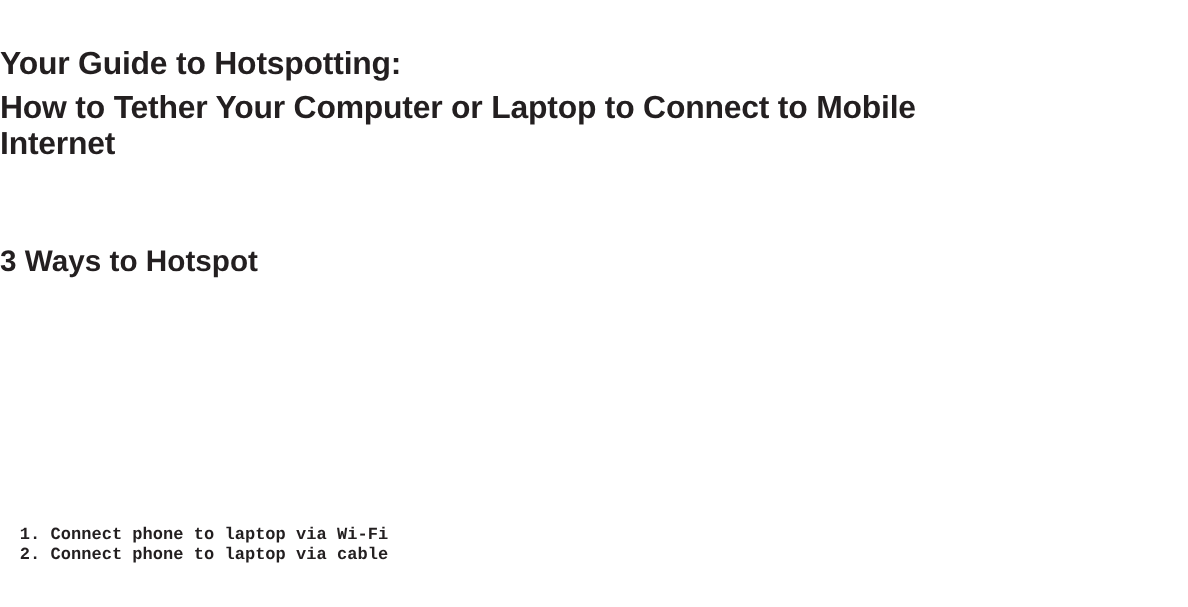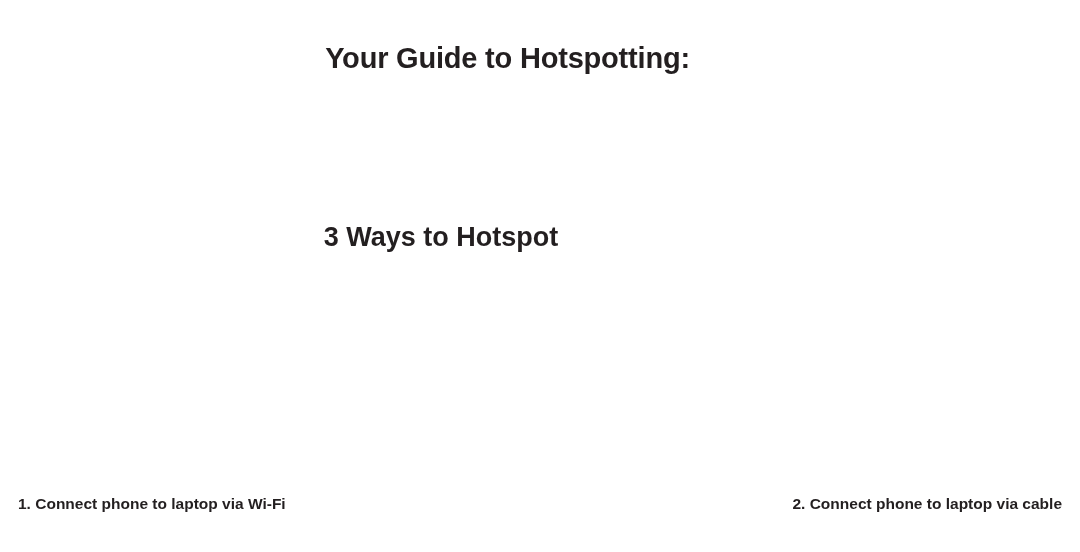--- a/index.html
+++ b/index.html
@@ -18,76 +18,75 @@
   .page {
     position: relative;
     width: 1080px;
     height: 552px;
   }
   .title-block {
     position: absolute;
     top: 42px;
     left: 0;
     width: 925px;
-    text-align: center;
-    padding-left: 45px;
   }
   .title-line {
     font-weight: bold;
     color: #231f20;
     letter-spacing: -0.2px;
     line-height: 1.12;
   }
   .title-line-1 {
     font-size: 29px;
   }
   .title-line-2 {
     font-size: 29px;
     margin-top: 8px;
   }
   .subtitle {
     position: absolute;
     top: 222px;
     left: 0;
     width: 856px;
-    text-align: center;
     font-size: 27px;
     font-weight: bold;
     color: #231f20;
-    padding-left: 13px;
   }
   .captions {
     position: absolute;
     bottom: 38px;
     left: 0;
     width: 1080px;
     display: flex;
+    flex-direction: column;
     align-items: flex-start;
     justify-content: space-between;
     box-sizing: border-box;
     padding: 0 18px;
+    font-family: Liberation Mono, monospace;
   }
   .caption {
     font-size: 15.5px;
     font-weight: bold;
     color: #231f20;
     white-space: nowrap;
     line-height: 1.2;
   }
   .caption-1 { text-align: left; }
   .caption-2 { text-align: center; }
   .caption-3 { text-align: right; }
 </style>
 </head>
 <body>
 
 <div class="page">
 
   <div class="title-block">
     <div class="title-line title-line-1">Your Guide to Hotspotting:</div>
+    <div class="title-line title-line-2">How to Tether Your Computer or Laptop to Connect to Mobile Internet</div>
   </div>
 
   <div class="subtitle">3 Ways to Hotspot</div>
 
   <div class="captions">
     <div class="caption caption-1">1. Connect phone to laptop via Wi-Fi</div>
     <div class="caption caption-3">2. Connect phone to laptop via cable</div>
   </div>
 
 </div>

